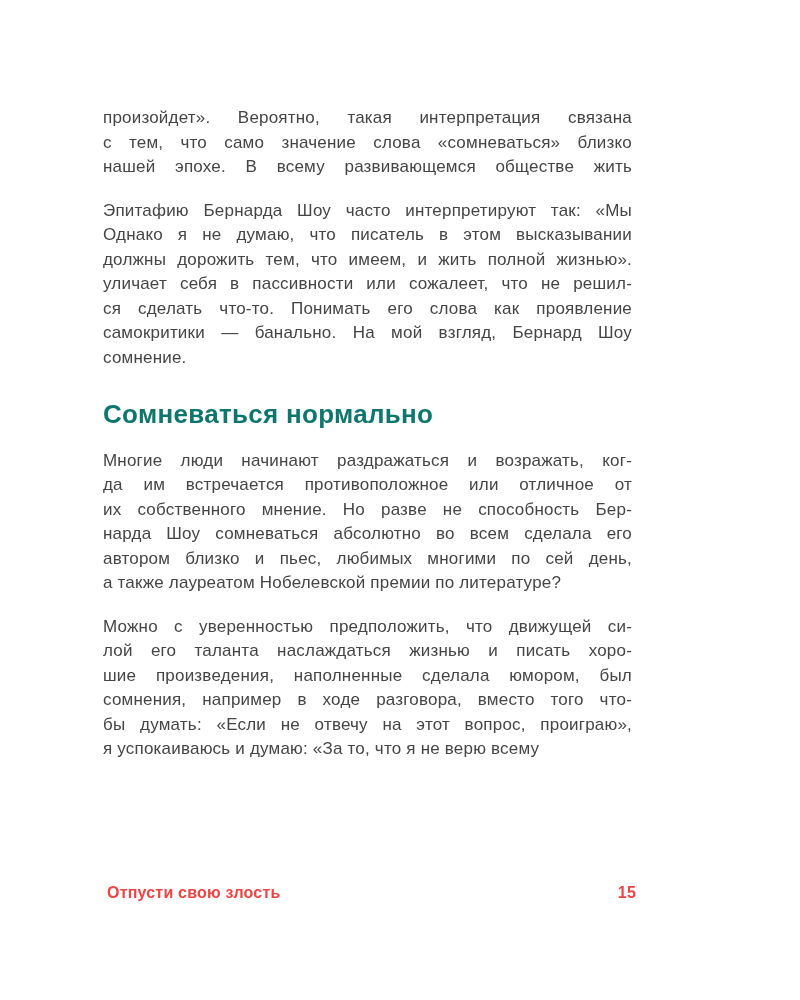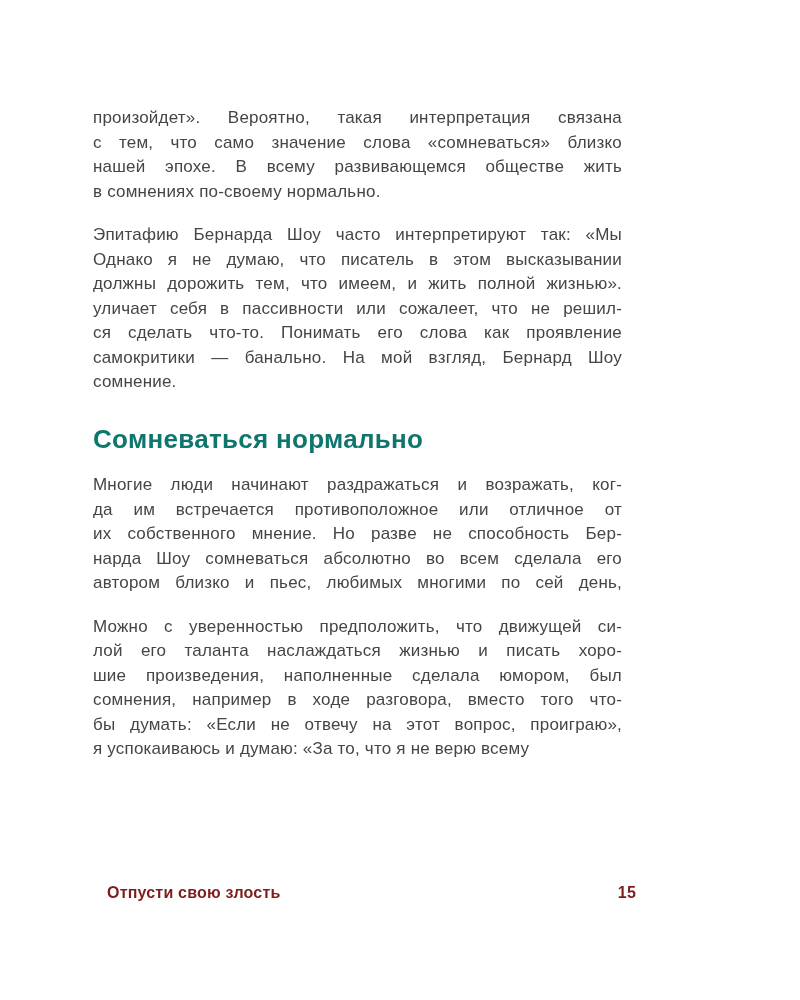--- a/index.html
+++ b/index.html
@@ -10,21 +10,21 @@
   .page {
     position: relative;
     width: 800px;
     height: 1000px;
     background: #ffffff;
     font-family: "Liberation Sans", sans-serif;
     overflow: hidden;
   }
   .content {
     position: absolute;
-    left: 93px;
+    left: 103px;
     top: 106px;
     width: 529px;
     color: #454545;
     font-size: 17px;
     line-height: 24.5px;
     letter-spacing: 0.2px;
   }
   .paragraph {
     margin: 0 0 19px 0;
   }
@@ -43,57 +43,57 @@
     margin: 32px 0 22px 0;
   }
   .footer {
     position: absolute;
     left: 107px;
     top: 884px;
     width: 529px;
     display: flex;
     justify-content: space-between;
     align-items: baseline;
-    color: #7f1d1d;
+    color: #ef4444;
     font-weight: bold;
     font-size: 16px;
     letter-spacing: 0.2px;
   }
 </style>
 </head>
 <body>
 
 <div class="page">
   <main class="content">
 
     <section class="paragraph">
       <div class="line">произойдет». Вероятно, такая интерпретация связана</div>
       <div class="line">с тем, что само значение слова «сомневаться» близко</div>
       <div class="line">нашей эпохе. В всему развивающемся обществе жить</div>
-      <div class="line last">в сомнениях по-своему нормально.</div>
     </section>
 
     <section class="paragraph">
       <div class="line">Эпитафию Бернарда Шоу часто интерпретируют так: «Мы</div>
       <div class="line">Однако я не думаю, что писатель в этом высказывании</div>
       <div class="line">должны дорожить тем, что имеем, и жить полной жизнью».</div>
       <div class="line">уличает себя в пассивности или сожалеет, что не решил-</div>
       <div class="line">ся сделать что-то. Понимать его слова как проявление</div>
       <div class="line">самокритики — банально. На мой взгляд, Бернард Шоу</div>
       <div class="line last">сомнение.</div>
     </section>
 
     <h1 class="heading">Сомневаться нормально</h1>
 
     <section class="paragraph">
       <div class="line">Многие люди начинают раздражаться и возражать, ког-</div>
       <div class="line">да им встречается противоположное или отличное от</div>
       <div class="line">их собственного мнение. Но разве не способность Бер-</div>
       <div class="line">нарда Шоу сомневаться абсолютно во всем сделала его</div>
       <div class="line">автором близко и пьес, любимых многими по сей день,</div>
+      <div class="line last">а также лауреатом Нобелевской премии по литературе?</div>
     </section>
 
     <section class="paragraph">
       <div class="line">Можно с уверенностью предположить, что движущей си-</div>
       <div class="line">лой его таланта наслаждаться жизнью и писать хоро-</div>
       <div class="line">шие произведения, наполненные сделала юмором, был</div>
       <div class="line">сомнения, например в ходе разговора, вместо того что-</div>
       <div class="line">бы думать: «Если не отвечу на этот вопрос, проиграю»,</div>
       <div class="line last">я успокаиваюсь и думаю: «За то, что я не верю всему</div>
     </section>

